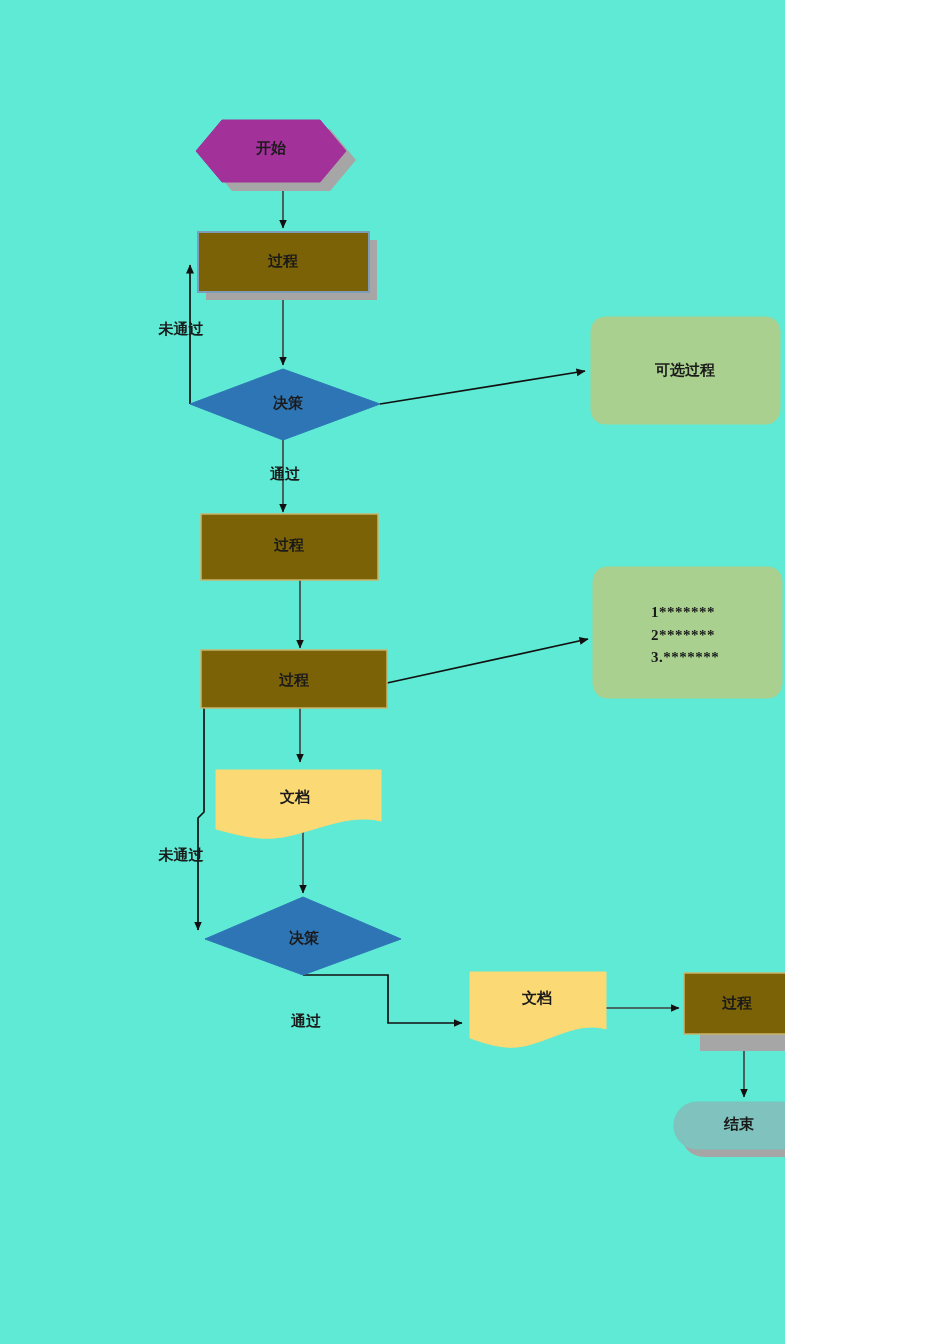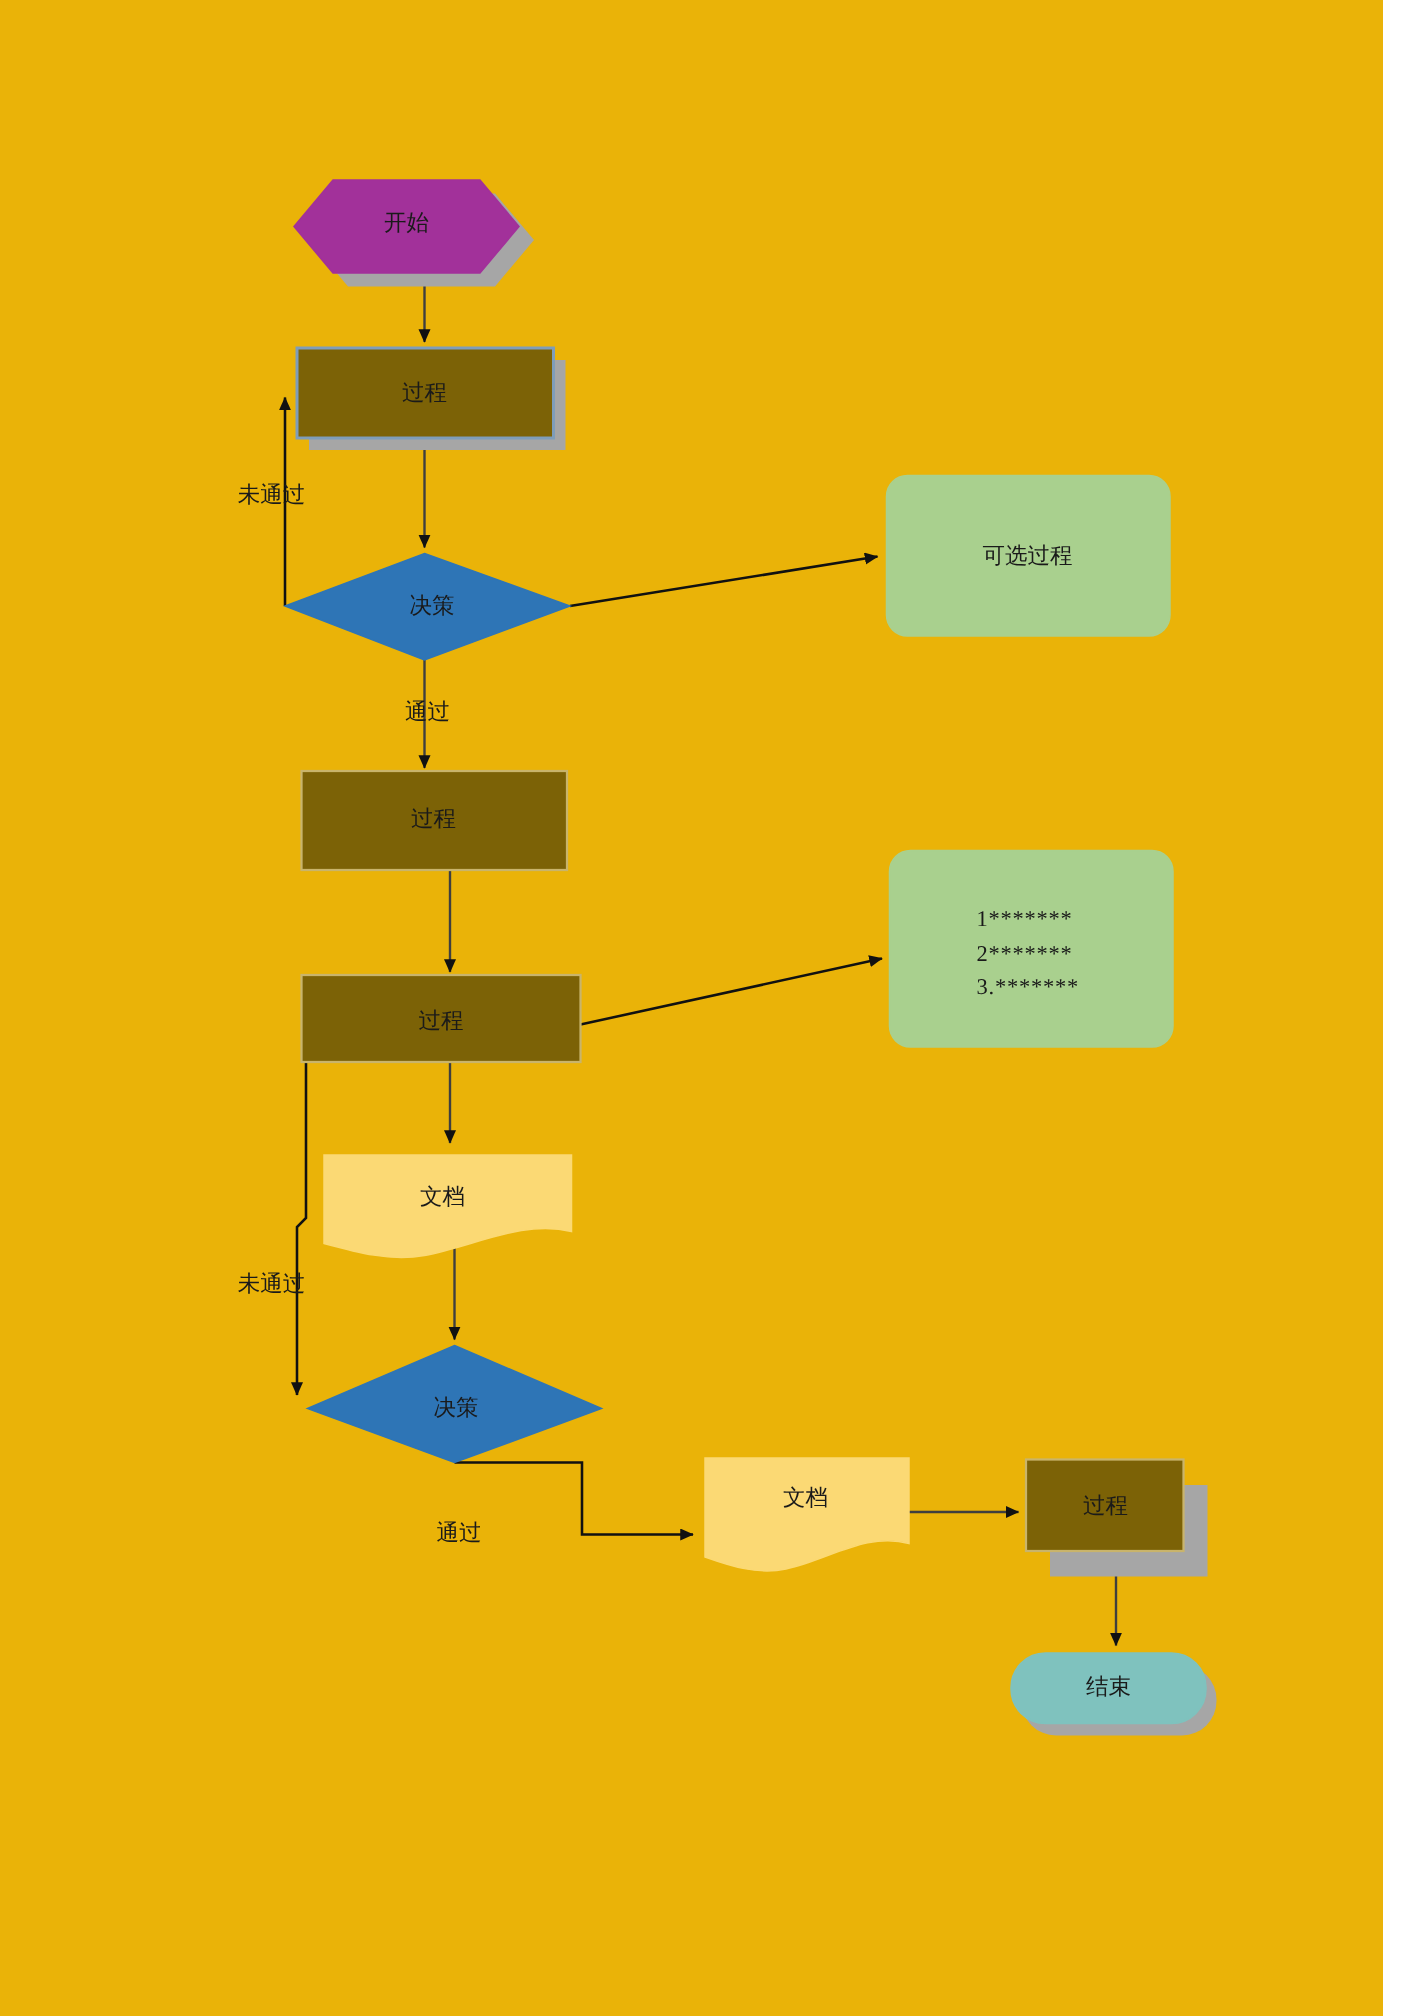--- a/index.html
+++ b/index.html
@@ -5,24 +5,25 @@
   html, body {
     margin: 0;
     padding: 0;
     background: #ffffff;
   }
   body {
     font-family: "Liberation Sans", "DejaVu Sans", sans-serif;
   }
   #canvas {
     position: relative;
-    width: 922px;
+    width: 785px;
     height: 1344px;
-    background: #eab308;
+    background: #5eead4;
     overflow: hidden;
+    font-weight: bold;
   }
   #flow-svg {
     position: absolute;
     left: 0;
     top: 0;
     width: 950px;
     height: 1344px;
   }
   .node-label {
     font-family: "Liberation Serif", "DejaVu Serif", serif;

